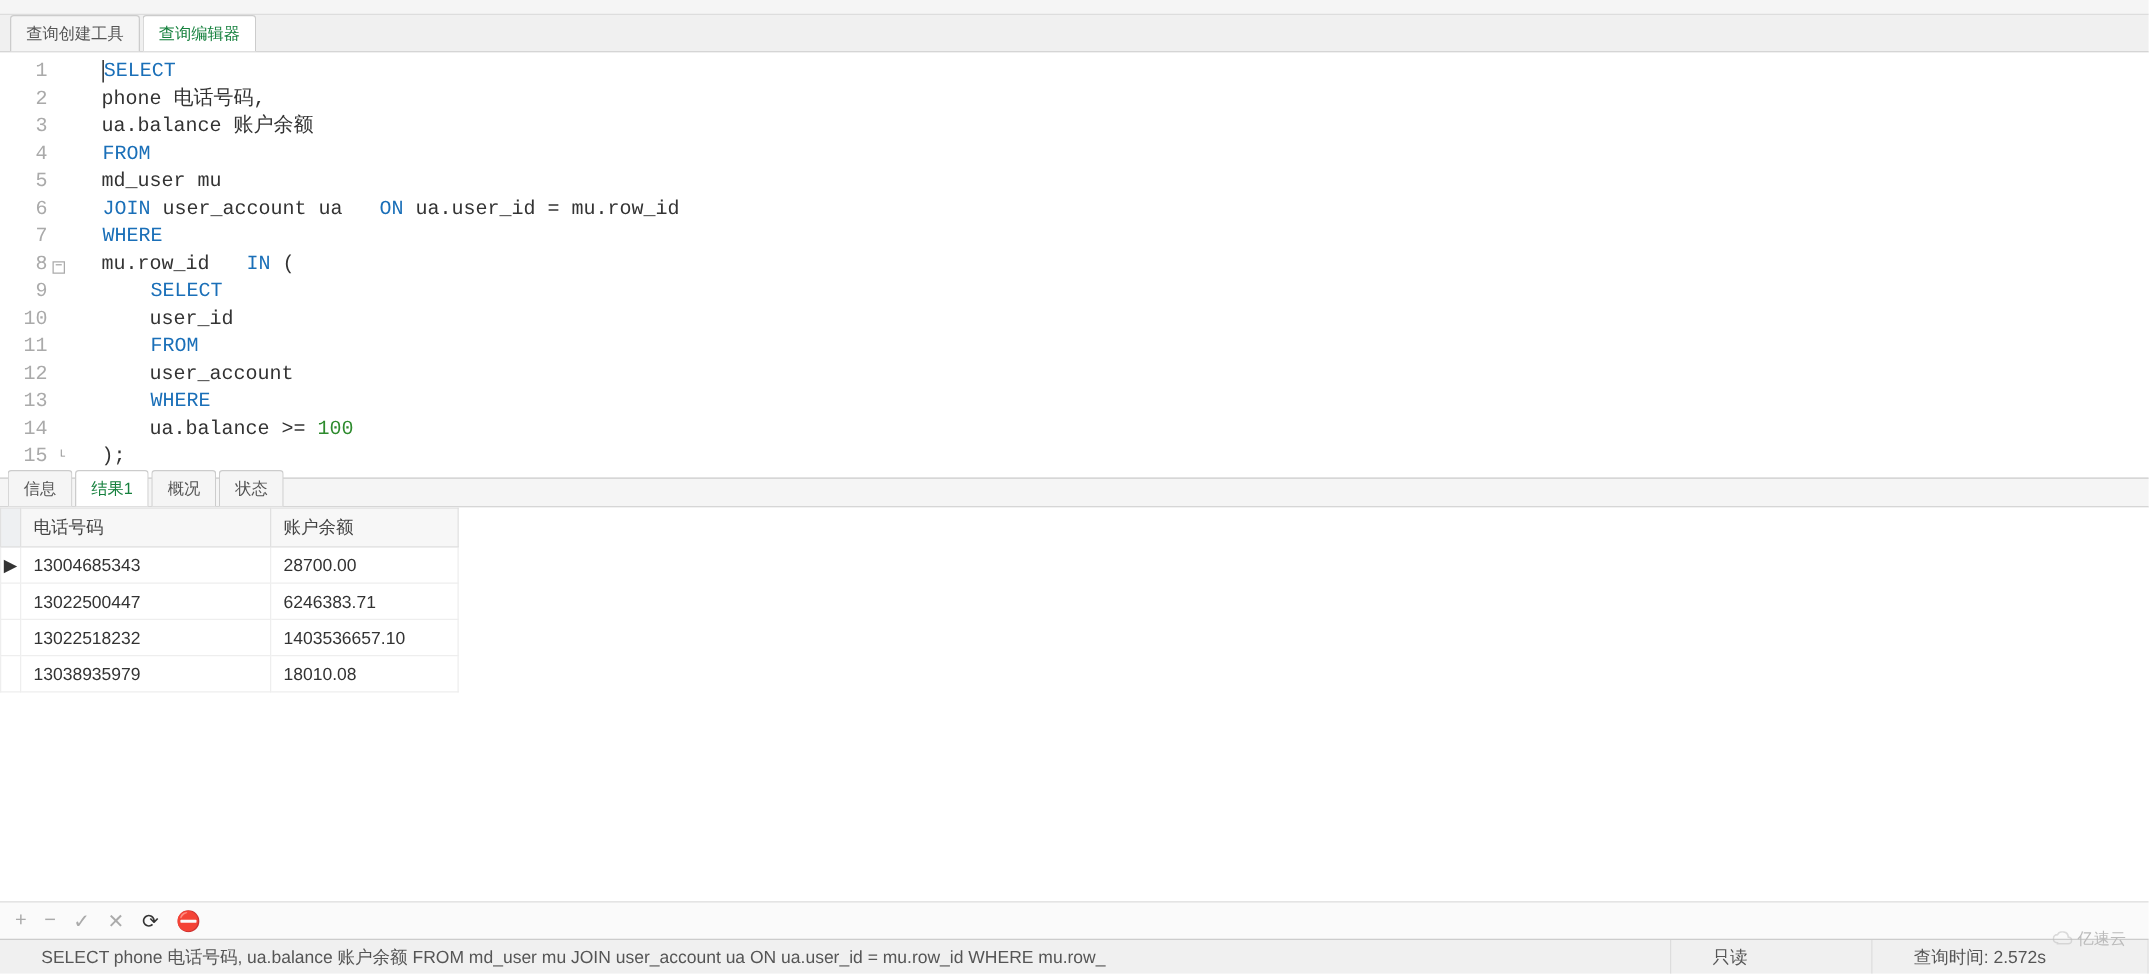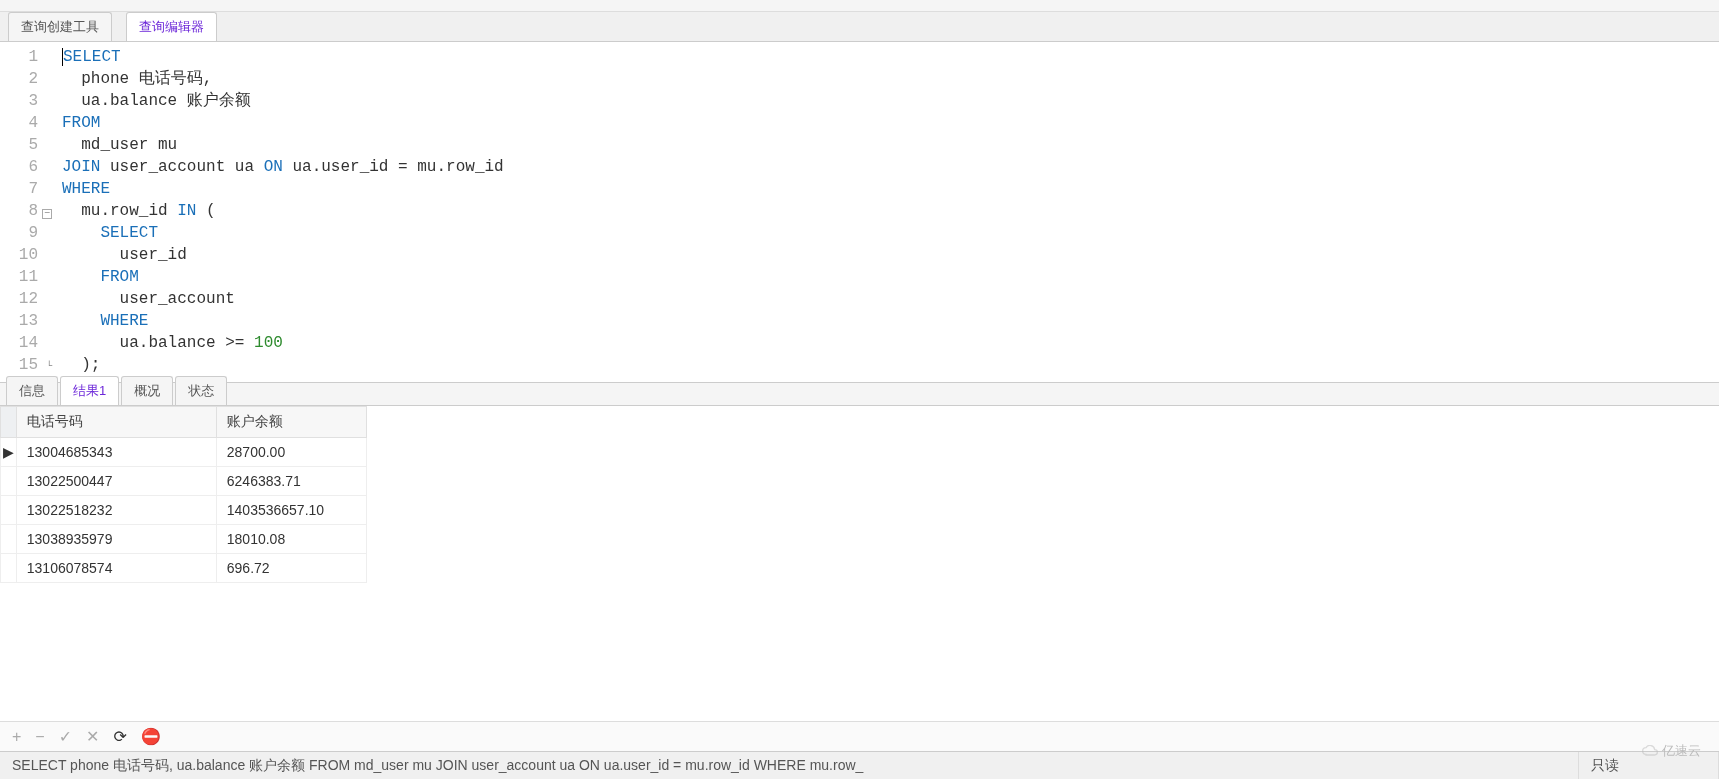--- a/index.html
+++ b/index.html
@@ -19,36 +19,35 @@
   border-bottom: 1px solid #ddd;
   background: #f5f5f5;
 }
 .tabs-top {
   display: flex;
   background: #f0f0f0;
   border-bottom: 1px solid #ccc;
   padding-left: 8px;
   height: 30px;
   align-items: flex-end;
-  gap: 12px;
 }
 .tab {
   padding: 5px 12px;
   border: 1px solid #ccc;
   border-bottom: none;
   background: #f5f5f5;
   margin-right: 2px;
   cursor: pointer;
   font-size: 13px;
   color: #555;
   border-radius: 3px 3px 0 0;
 }
 .tab.active {
   background: #fff;
-  color: #6d28d9;
+  color: #15803d;
   font-weight: 400;
 }
 .editor {
   flex: 0 0 auto;
   display: flex;
   font-family: Consolas, "Courier New", monospace;
   font-size: 16px;
   line-height: 22px;
   background: #fff;
   padding-top: 4px;
@@ -74,21 +73,21 @@
   line-height: 8px;
   text-align: center;
   background: #fff;
 }
 .code {
   flex: 1;
   padding-left: 16px;
   white-space: pre;
 }
 .code-line { height: 22px; }
-.kw { color: #1a6fb8; }
+.kw { color: #1a6fb8; margin-left: 20px; }
 .num { color: #2e8b2e; }
 .caret { border-left: 1px solid #000; }
 .tabs-bottom {
   display: flex;
   background: #f5f5f5;
   border-top: 1px solid #ccc;
   border-bottom: 1px solid #ccc;
   padding-left: 6px;
   height: 24px;
   align-items: flex-end;
@@ -144,20 +143,21 @@
   font-size: 14px;
   color: #555;
 }
 .status-cell {
   padding: 0 12px;
   border-right: 1px solid #ddd;
   height: 100%;
   display: flex;
   align-items: center;
   white-space: nowrap;
+  margin-left: 21px;
 }
 .status-cell.query { flex: 1; overflow: hidden; }
 .watermark {
   position: absolute;
   right: 18px;
   bottom: 19px;
   color: #bbb;
   font-size: 13px;
   display: flex;
   align-items: center;
@@ -230,41 +230,37 @@
         <tr>
           <td class="row-indicator"></td>
           <td>13022518232</td>
           <td>1403536657.10</td>
         </tr>
         <tr>
           <td class="row-indicator"></td>
           <td>13038935979</td>
           <td>18010.08</td>
         </tr>
-        <tr>
-          <td class="row-indicator"></td>
-          <td>13106078574</td>
-          <td>696.72</td>
-        </tr>
       </tbody>
   </table>
 </div>
 
 <div class="nav-bar">
   <span>+</span>
   <span>−</span>
   <span>✓</span>
   <span>✕</span>
   <span class="en">⟳</span>
   <span class="en">⛔</span>
 </div>
 
 <div class="status-bar">
   <div class="status-cell query">SELECT phone 电话号码, ua.balance 账户余额  FROM md_user mu JOIN user_account ua ON ua.user_id = mu.row_id WHERE mu.row_</div>
   <div class="status-cell" style="width:140px">只读</div>
+  <div class="status-cell" style="width:200px">查询时间: 2.572s</div>
 </div>
 
 <div class="watermark">
   <svg width="16" height="12" viewBox="0 0 24 18">
       <path d="M6 14a5 5 0 010-10 7 7 0 0113 3 4 4 0 010 8H6z" fill="none" stroke="#bbb" stroke-width="2"></path>
     </svg>
   <span>亿速云</span>
 </div>
 
 </body></html>

